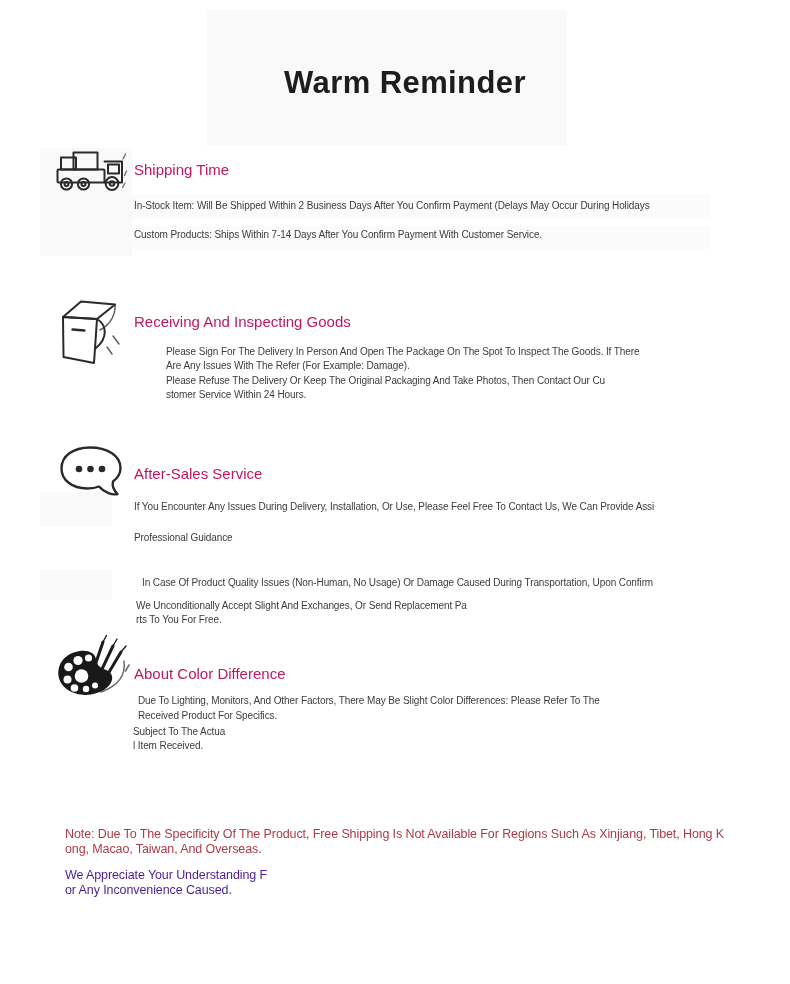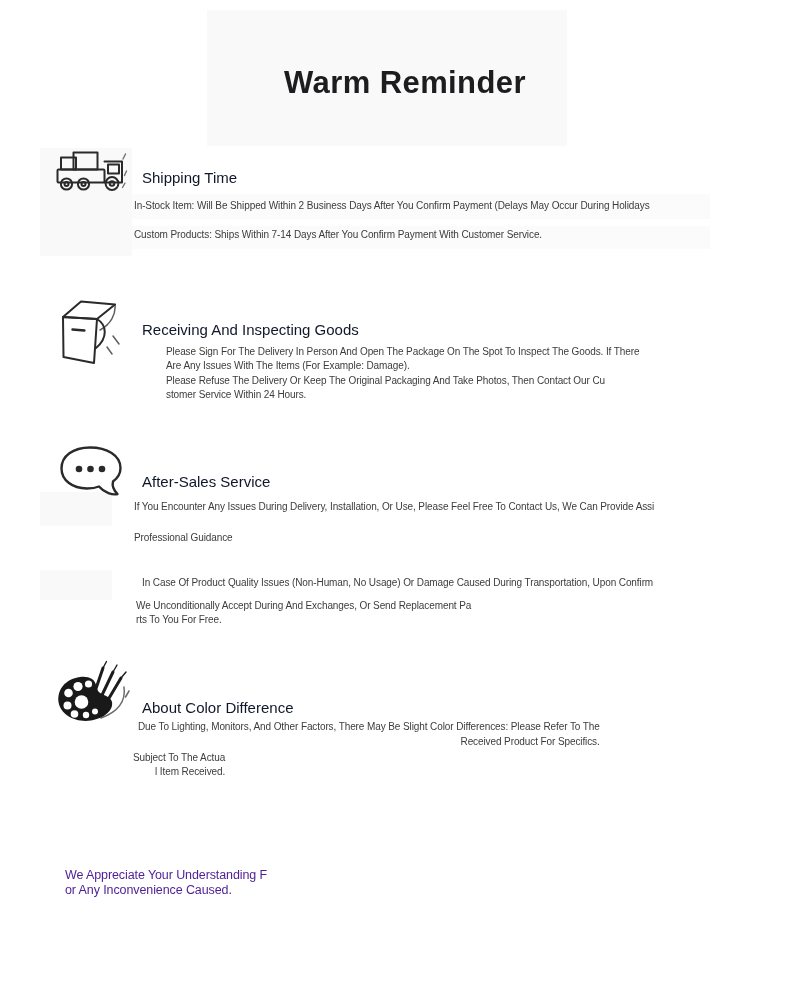--- a/index.html
+++ b/index.html
@@ -16,21 +16,21 @@
   .t6{left:40px;top:570px;width:72px;height:30px;}
 
   .title{
     position:absolute;left:0;top:65px;width:810px;margin:0;text-align:center;
     font-size:31px;font-weight:700;color:#1d1d1f;letter-spacing:.4px;
   }
   .sec{position:absolute;left:0;width:790px;}
   .icon{position:absolute;}
   .icon svg{display:block;}
   .h{
-    position:absolute;left:134px;margin:8px;font-size:15px;font-weight:400;color:#0f172a;
+    position:absolute;left:134px;margin:0;font-size:15px;font-weight:400;color:#be185d;
     line-height:20px;white-space:nowrap;
   }
   .ln,.lines{
     position:absolute;left:134px;margin:0;font-size:10px;color:#3c3c3c;
     line-height:14px;white-space:nowrap;letter-spacing:-0.1px;
   }
   .lines{line-height:14.4px;}
   .lines div{white-space:nowrap;}
 
   
@@ -46,21 +46,21 @@
   #sec-receiving .lines{top:47px;margin-left:32px;}
 
   #sec-aftersales{top:445px;height:210px;padding-left:12px;}
   #sec-aftersales .icon{left:59px;top:0;}
   #sec-aftersales .h{top:19px;}
   #sec-aftersales .p1{top:55px;}
   #sec-aftersales .p2{top:86px;}
   #sec-aftersales .p3{top:131px;margin-left:8px;}
   #sec-aftersales .lines{top:154px;left:136px;}
 
-  #sec-color{top:660px;height:160px;text-align:right;}
+  #sec-color{top:634px;height:160px;}
   #sec-color .icon{left:55px;top:0;}
   #sec-color .h{top:30px;}
   #sec-color .lines-a{top:59px;left:138px;line-height:15px;}
   #sec-color .lines-b{top:91px;left:133px;}
 
   #note{top:820px;height:80px;}
   #note .red,#note .black{
     position:absolute;left:65px;margin:0;font-size:12.5px;line-height:14.5px;
     white-space:nowrap;letter-spacing:-0.1px;
   }
@@ -123,41 +123,41 @@
         <g class="sketch" style="stroke-width:1.5;opacity:.75">
           <path d="M57 6.5 C58 16 53 26 42 32"></path>
           <path d="M55 38 l6 8"></path>
             <path d="M49 49 l5 7"></path>
         </g>
       </svg>
     </span>
     <h2 class="h">Receiving And Inspecting Goods</h2>
     <div class="lines">
       <div>Please Sign For The Delivery In Person And Open The Package On The Spot To Inspect The Goods. If There</div>
-      <div>Are Any Issues With The Items (For Example: Damage).</div>
+      <div>Are Any Issues With The Refer (For Example: Damage).</div>
       <div>Please Refuse The Delivery Or Keep The Original Packaging And Take Photos, Then Contact Our Cu</div>
       <div>stomer Service Within 24 Hours.</div>
     </div>
   </section>
 
   <section class="sec" id="sec-aftersales">
     <span class="icon">
       <svg width="64" height="52" viewBox="0 0 64 52">
         <path class="sketch" style="stroke-width:2.4" d="M31 2.5 C14 2.5 2.5 11 2.5 23.5 C2.5 35 13 43.5 28 43.5 C32 43.5 36.5 43 40 41.5 C45 47.5 54 50.5 58.5 49 C54.5 45 53 40.5 54 36.5 C59.5 32.5 61.5 28.5 61.5 23 C61.5 10.5 48 2.5 31 2.5 Z"></path>
         <circle cx="20" cy="24" r="3.3" fill="#2a2a2a"></circle>
         <circle cx="31.5" cy="24" r="3.3" fill="#2a2a2a"></circle>
         <circle cx="43" cy="24" r="3.3" fill="#2a2a2a"></circle>
       </svg>
     </span>
     <h2 class="h">After-Sales Service</h2>
     <p class="ln p1">If You Encounter Any Issues During Delivery, Installation, Or Use, Please Feel Free To Contact Us, We Can Provide Assi</p>
     <p class="ln p2">Professional Guidance</p>
     <p class="ln p3">In Case Of Product Quality Issues (Non-Human, No Usage) Or Damage Caused During Transportation, Upon Confirm</p>
     <div class="lines">
-      <div>We Unconditionally Accept During And Exchanges, Or Send Replacement Pa</div>
+      <div>We Unconditionally Accept Slight And Exchanges, Or Send Replacement Pa</div>
       <div>rts To You For Free.</div>
     </div>
   </section>
 
   <section class="sec" id="sec-color">
     <span class="icon">
       <svg width="78" height="68" viewBox="0 0 78 68">
         <g stroke="#1c1c1c" stroke-linecap="round" fill="none">
           <path d="M33 52 L48 8" stroke-width="3"></path>
             <path d="M48 8 L51.5 1.5" stroke-width="1.4"></path>
@@ -188,19 +188,23 @@
       <div>Subject To The Actua</div>
       <div>l Item Received.</div>
     </div>
     <div class="lines lines-a">
       <div>Due To Lighting, Monitors, And Other Factors, There May Be Slight Color Differences: Please Refer To The</div>
       <div>Received Product For Specifics.</div>
     </div>
   </section>
 
   <section class="sec" id="note">
+    <div class="red">
+      <div>Note: Due To The Specificity Of The Product, Free Shipping Is Not Available For Regions Such As Xinjiang, Tibet, Hong K</div>
+      <div>ong, Macao, Taiwan, And Overseas.</div>
+    </div>
     <div class="black">
       <div>We Appreciate Your Understanding F</div>
       <div>or Any Inconvenience Caused.</div>
     </div>
   </section>
 
 </div>
 
 </body></html>

